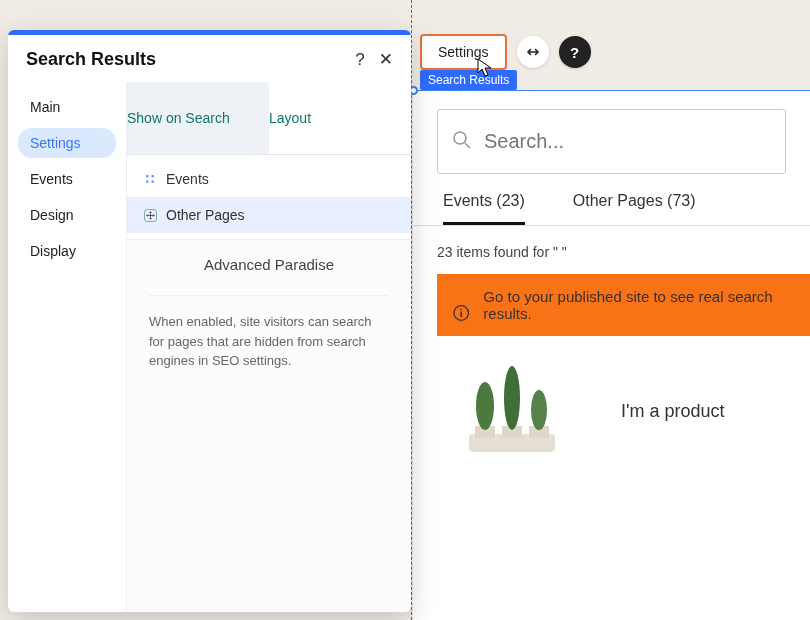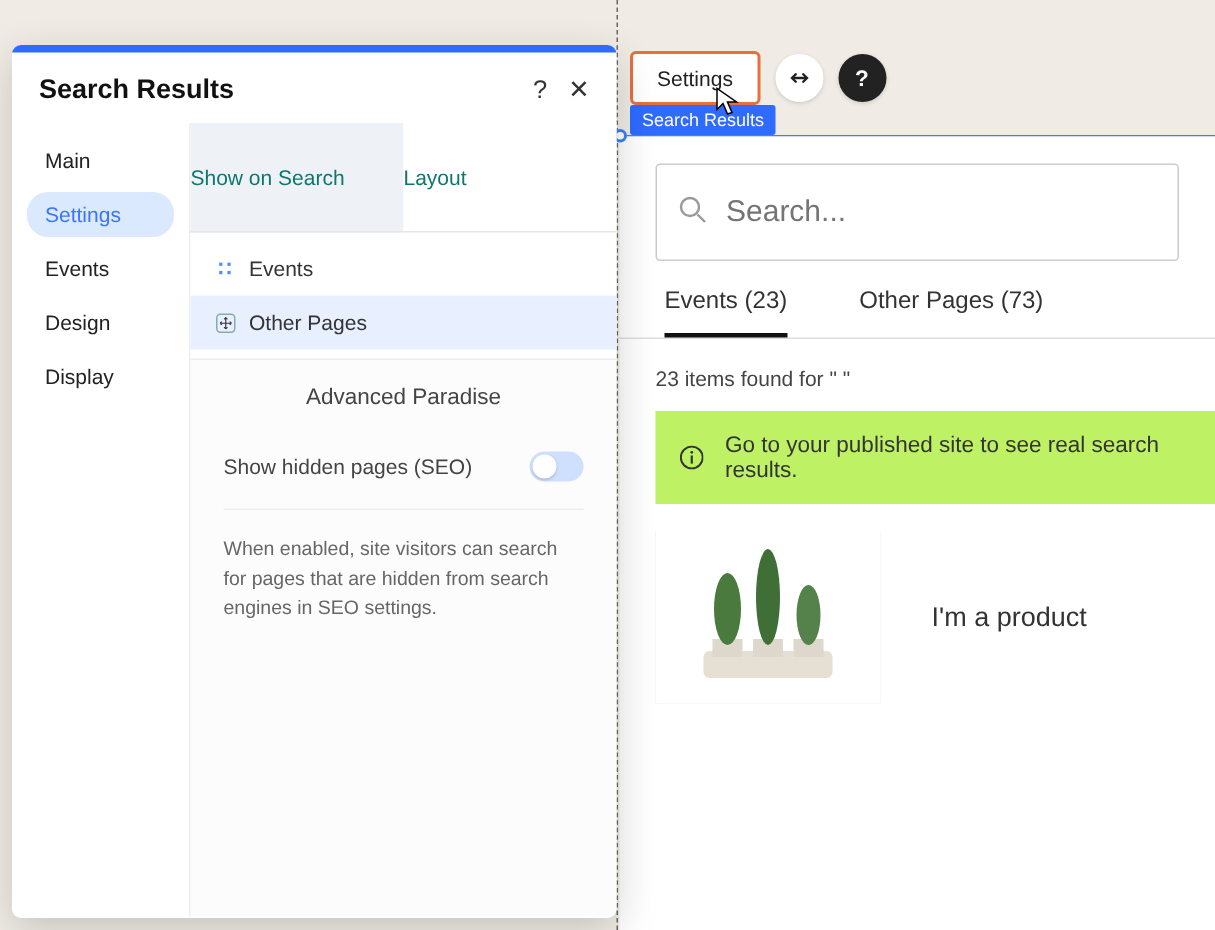--- a/index.html
+++ b/index.html
@@ -39,21 +39,21 @@
 .circ.dark{background:#222;color:#fff}
 .tag{position:absolute;left:420px;top:70px;background:#2f6bff;color:#fff;font-size:12px;padding:3px 8px;border-radius:2px;z-index:5}
 .cursor{position:absolute;left:477px;top:58px;z-index:20}
 .preview{position:absolute;left:413px;top:91px;right:0;bottom:0;background:#fff;padding:0 0 0 0;z-index:3}
 .search{margin:18px 24px 0 24px;border:1px solid #ccc;border-radius:3px;display:flex;padding:20px 14px;gap:12px}
 .search input{border:none;outline:none;font-size:20px;color:#888;flex:1;background:transparent}
 .ptabs{display:flex;gap:48px;padding:18px 30px 0 30px;border-bottom:1px solid #ddd;margin:0 0 0 0}
 .ptab{font-size:16px;color:#333;padding-bottom:12px;cursor:pointer}
 .ptab.active{border-bottom:3px solid #111}
 .rescount{padding:18px 24px 14px 24px;font-size:14px;color:#444}
-.banner{margin:0 0 0 24px;background:#bef264;padding:14px 16px;display:flex;align-items:center;gap:14px;font-size:15px;color:#333}
+.banner{margin:0 0 0 24px;background:#f97316;padding:14px 16px;display:flex;align-items:flex-end;gap:14px;font-size:15px;color:#333}
 .results{padding:18px 24px 0 24px;display:flex;flex-direction:row;gap:26px}
 .result{display:flex;align-items:center;gap:34px}
 .thumb{width:150px;height:115px;background:#eee;display:flex;align-items:center;justify-content:center;overflow:hidden}
 .restitle{font-size:18px;color:#333}
 svg{display:block}
 </style>
 </head>
 <body>
 
 <div class="vline"></div>
@@ -98,24 +98,20 @@
           <svg class="gicon" viewBox="0 0 12 12">
               <g stroke="#333" stroke-width="1" fill="none">
                 <path d="M6 1v10M1 6h10"></path>
                 <path d="M6 1l-1.5 1.5M6 1l1.5 1.5M6 11l-1.5-1.5M6 11l1.5-1.5M1 6l1.5-1.5M1 6l1.5 1.5M11 6l-1.5-1.5M11 6l-1.5 1.5"></path>
               </g>
             </svg>
           <span>Other Pages</span>
         </div>
       </div>
       <div class="advhdr">Advanced Paradise</div>
-      <div class="advrow">
-        <span>Show hidden pages (SEO)</span>
-        <div class="toggle"></div>
-      </div>
       <div class="sep"></div>
       <div class="help">When enabled, site visitors can search for pages that are hidden from search engines in SEO settings.</div>
     </div>
   </div>
 </div>
 
 <div class="ctx">
   <div class="ctx-btn">Settings</div>
   <div class="circ">
     <svg width="16" height="14" viewBox="0 0 16 14">

